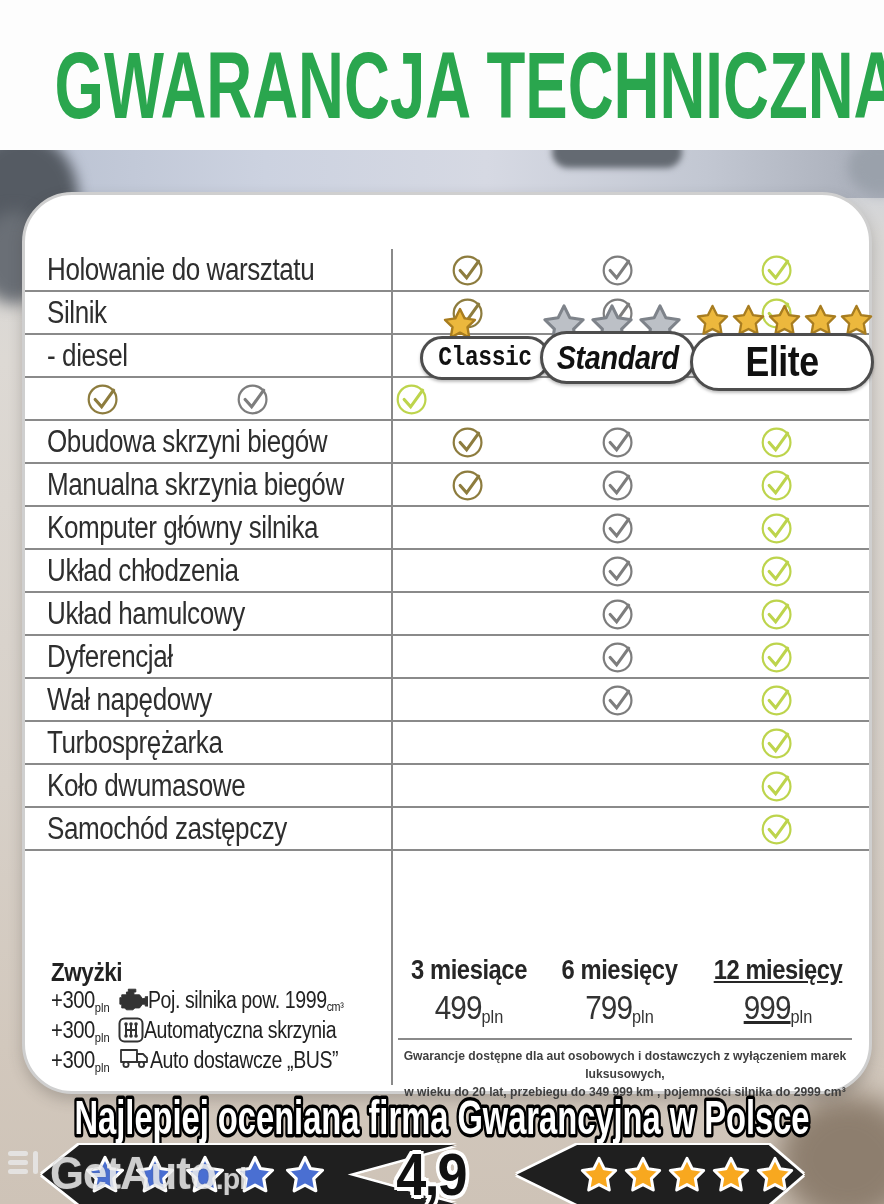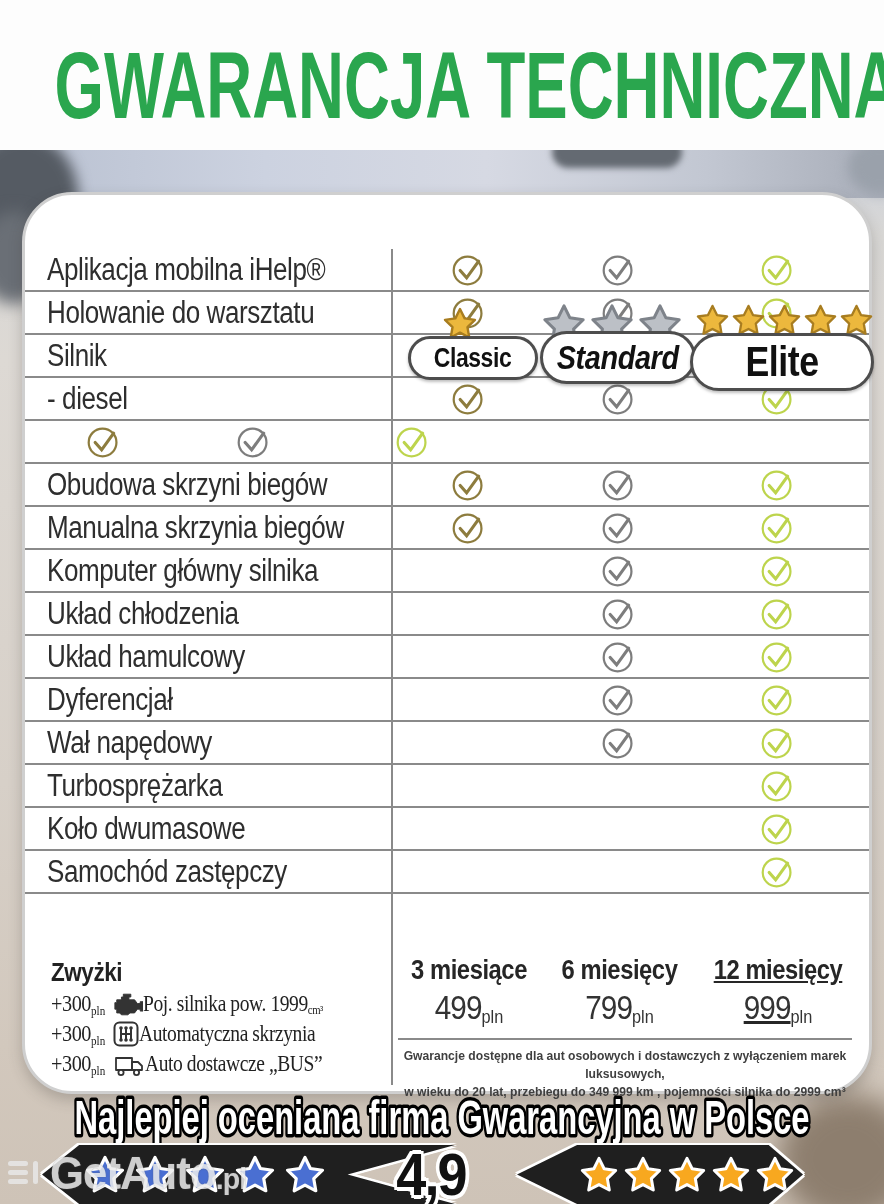--- a/index.html
+++ b/index.html
@@ -38,21 +38,21 @@
     font-size:31px;color:#2e2e2e;letter-spacing:-.5px;}
   .fcell{display:flex;align-items:center;justify-content:center;}
   .fcell.c1{width:156px;} .fcell.c2{width:145px;} .fcell.c3{width:172px;}
   .check{width:37px;height:37px;display:block;}
   .check.classic{color:#8d7c3e;} .check.standard{color:#7d7d7d;} .check.elite{color:#bdd44c;}
   .vline{position:absolute;left:366px;top:54px;bottom:6px;width:2px;background:#8a8a8a;}
 
   
   .zwyzki{position:absolute;left:0;top:751px;width:366px;padding:12px 0 0 26px;box-sizing:border-box;color:#222;}
   .zw-head{font-weight:bold;font-size:25px;transform:scaleX(.9);transform-origin:left center;letter-spacing:-.5px;}
-  .zw-item{display:flex;align-items:flex-end;height:30px;white-space:nowrap;font-family:Liberation Serif, serif;}
+  .zw-item{display:flex;align-items:flex-start;height:30px;white-space:nowrap;}
   .zw-price{font-size:23px;transform:scaleX(.88);transform-origin:left center;letter-spacing:-.5px;}
   .pln{font-size:.55em;position:relative;top:4px;letter-spacing:0;}
   .zw-icon svg{display:block;}
   .zw-label{font-size:23px;transform:scaleX(.85);transform-origin:left center;letter-spacing:-.5px;}
   .sub{font-size:.55em;position:relative;top:3px;}
   .pricing{position:absolute;left:366px;top:760px;right:0;display:flex;color:#262626;}
   .price-col{text-align:center;}
   .price-col.p1{width:156px;} .price-col.p2{width:145px;} .price-col.p3{width:172px;text-decoration:underline;}
   .duration{font-weight:bold;font-size:27px;transform:scaleX(.88);letter-spacing:-.5px;}
   .price-val{font-size:33px;margin-top:3px;transform:scaleX(.9);letter-spacing:-1px;color:#333;}
@@ -60,21 +60,21 @@
     padding-top:7px;text-align:center;font-size:12.5px;color:#3f3f3f;line-height:1.45;font-weight:bold;transform:scaleX(.97);transform-origin:center;}
 
   
   .plan-group{position:absolute;z-index:2;}
   .plan-stars{position:absolute;display:flex;align-items:flex-end;z-index:1;}
   .plan-pill{position:absolute;background:#fff;border:3px solid #4d4d4d;border-radius:999px;
     display:flex;align-items:center;justify-content:center;z-index:2;box-shadow:0 2px 3px rgba(0,0,0,.25);}
   .pill-label{font-weight:bold;color:#111;transform:scaleX(.85);letter-spacing:-.5px;white-space:nowrap;}
   .pg-classic .plan-stars{left:34px;top:-30px;gap:0;}
   .pg-classic .star{width:36px;height:36px;}
-  .pg-classic .plan-pill{left:0;top:0;width:124px;height:38px;}
+  .pg-classic .plan-pill{left:12px;top:0;width:124px;height:38px;font-family:Liberation Mono, monospace;}
   .pg-classic .pill-label{font-size:27px;}
   .pg-standard .plan-stars{left:5px;top:-29px;gap:2px;}
   .pg-standard .star{width:46px;height:46px;}
   .pg-standard .plan-pill{left:4px;top:0;width:150px;height:47px;font-style:italic;}
   .pg-standard .pill-label{font-size:34px;}
   .pg-elite .plan-stars{left:5px;top:-30px;gap:1px;}
   .pg-elite .star{width:35px;height:35px;}
   .pg-elite .plan-pill{left:0;top:0;width:178px;height:52px;}
   .pg-elite .pill-label{font-size:42px;}
   .pg-classic{left:408px;top:186px;}
@@ -93,21 +93,21 @@
   .ribbon{background:#1f1f1f;height:59px;display:flex;align-items:center;}
   .rib-wrap.left{left:42px;top:995px;}
   .ribbon.left{width:413px;clip-path:polygon(0% 50%,9% 0%,100% 0%,74% 50%,100% 100%,9% 100%);padding-left:42px;gap:8px;box-sizing:border-box;}
   .rib-wrap.right{left:517px;top:995px;}
   .ribbon.right{width:286px;clip-path:polygon(0% 50%,21% 0%,88% 0%,100% 50%,88% 100%,21% 100%);padding-left:62px;gap:4px;box-sizing:border-box;}
   .ribbon .star{width:42px;height:42px;flex:0 0 auto;}
   .ribbon.right .star{width:40px;height:40px;}
   .rating{position:absolute;left:366px;top:990px;width:130px;text-align:center;z-index:3;
     font-size:60px;font-weight:bold;color:#111;transform:scaleX(.9);letter-spacing:-2px;
     text-shadow:-3px -3px 0 #fff,3px -3px 0 #fff,-3px 3px 0 #fff,3px 3px 0 #fff,-4px 0 0 #fff,4px 0 0 #fff,0 -4px 0 #fff,0 4px 0 #fff;}
-  .watermark{position:absolute;left:8px;top:996px;display:flex;align-items:center;gap:6px;z-index:4;opacity:.85;}
+  .watermark{position:absolute;left:8px;top:996px;display:flex;gap:6px;z-index:4;opacity:.85;}
   .wm-icon{position:relative;width:36px;height:34px;}
   .wm-icon .b{position:absolute;left:0;width:20px;height:5px;border-radius:3px;background:#e8e8e8;}
   .wm-icon .b1{top:5px;} .wm-icon .b2{top:14px;} .wm-icon .b3{top:23px;}
   .wm-icon .v{position:absolute;right:6px;top:5px;width:5px;height:23px;border-radius:3px;background:#e8e8e8;}
   .wm-text{font-size:46px;font-weight:bold;color:#ededed;letter-spacing:-1px;
     text-shadow:0 0 2px rgba(90,90,90,.6);transform:scaleX(.95);transform-origin:left center;}
   .wm-text .pl{font-size:30px;}
 </style>
 </head>
 <body>
@@ -125,41 +125,20 @@
     <div class="blob bg-dark-left"></div>
     <div class="blob bg-dark-left2"></div>
     <div class="bg-center-pill"></div>
     <div class="blob bg-right-gray"></div>
     <div class="blob bg-bottom-shadow"></div>
     <div class="bg-streak1"></div>
     <div class="bg-streak2"></div>
 
     <div class="card">
       <div class="rows" id="rows">
-  <div class="frow">
-    <div class="fcell-label"><span>Aplikacja mobilna iHelp®</span></div>
-    <div class="fcell c1">
-              <svg viewBox="0 0 40 40" class="check classic">
-                <circle cx="19" cy="21" r="15" fill="none" stroke="currentColor" stroke-width="2.4"></circle>
-                <path d="M11 21 L18 29 L31 11" fill="none" stroke="currentColor" stroke-width="3.4" stroke-linecap="round"></path>
-              </svg>
-            </div>
-    <div class="fcell c2">
-              <svg viewBox="0 0 40 40" class="check standard">
-                <circle cx="19" cy="21" r="15" fill="none" stroke="currentColor" stroke-width="2.4"></circle>
-                <path d="M11 21 L18 29 L31 11" fill="none" stroke="currentColor" stroke-width="3.4" stroke-linecap="round"></path>
-              </svg>
-            </div>
-    <div class="fcell c3">
-              <svg viewBox="0 0 40 40" class="check elite">
-                <circle cx="19" cy="21" r="15" fill="none" stroke="currentColor" stroke-width="2.4"></circle>
-                <path d="M11 21 L18 29 L31 11" fill="none" stroke="currentColor" stroke-width="3.4" stroke-linecap="round"></path>
-              </svg>
-            </div>
-  </div>
 
 
   <div class="frow">
     <div class="fcell-label"><span>Holowanie do warsztatu</span></div>
     <div class="fcell c1">
               <svg viewBox="0 0 40 40" class="check classic">
                 <circle cx="19" cy="21" r="15" fill="none" stroke="currentColor" stroke-width="2.4"></circle>
                 <path d="M11 21 L18 29 L31 11" fill="none" stroke="currentColor" stroke-width="3.4" stroke-linecap="round"></path>
               </svg>
             </div>

